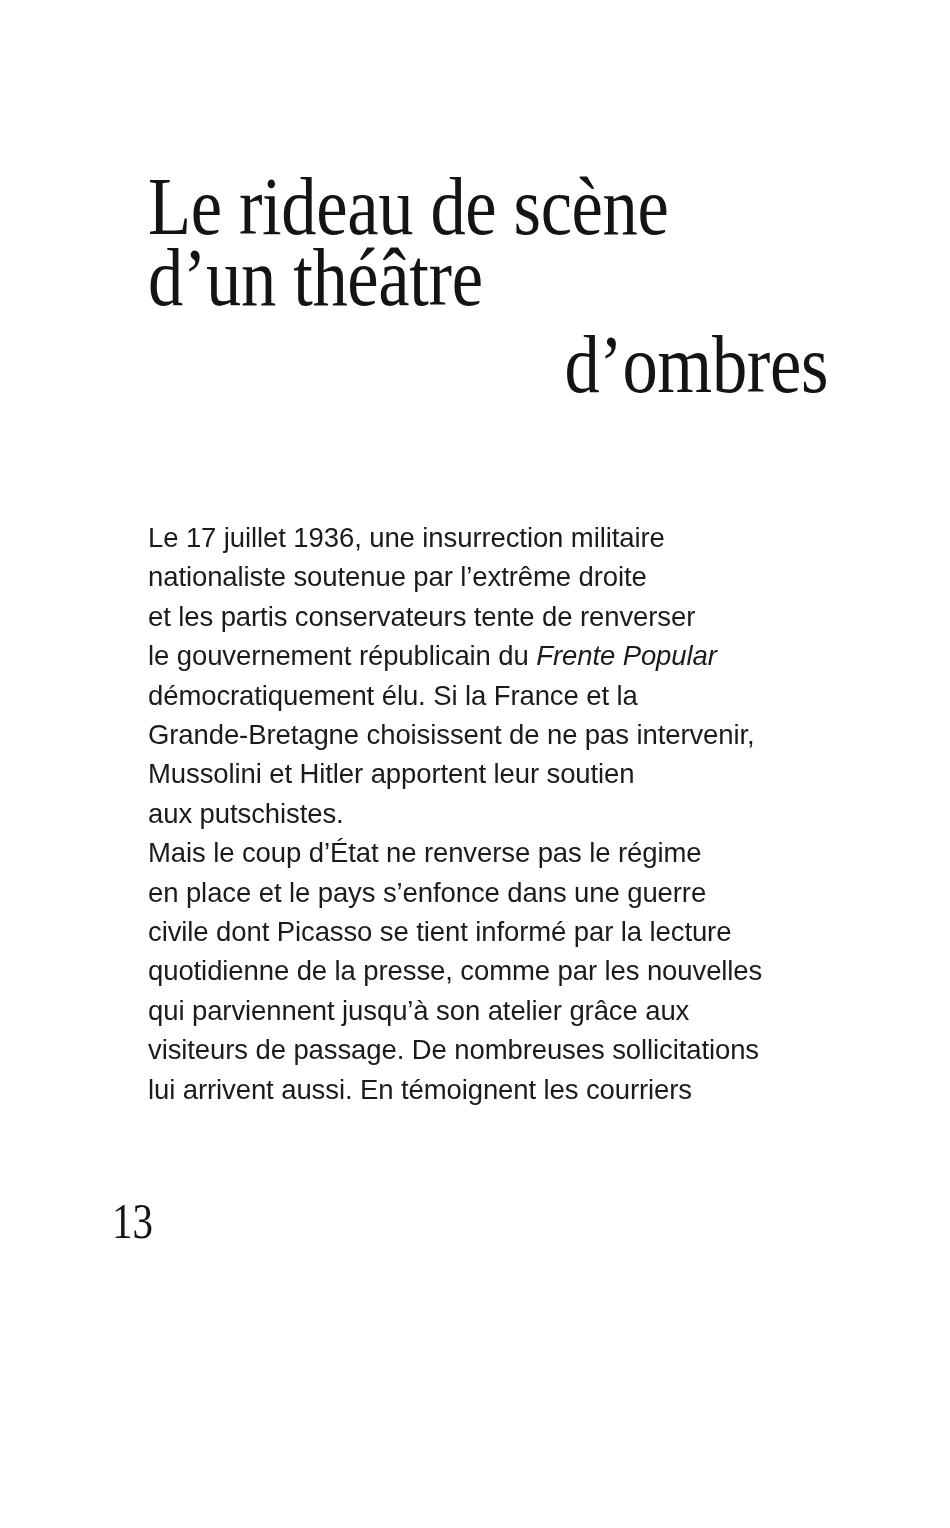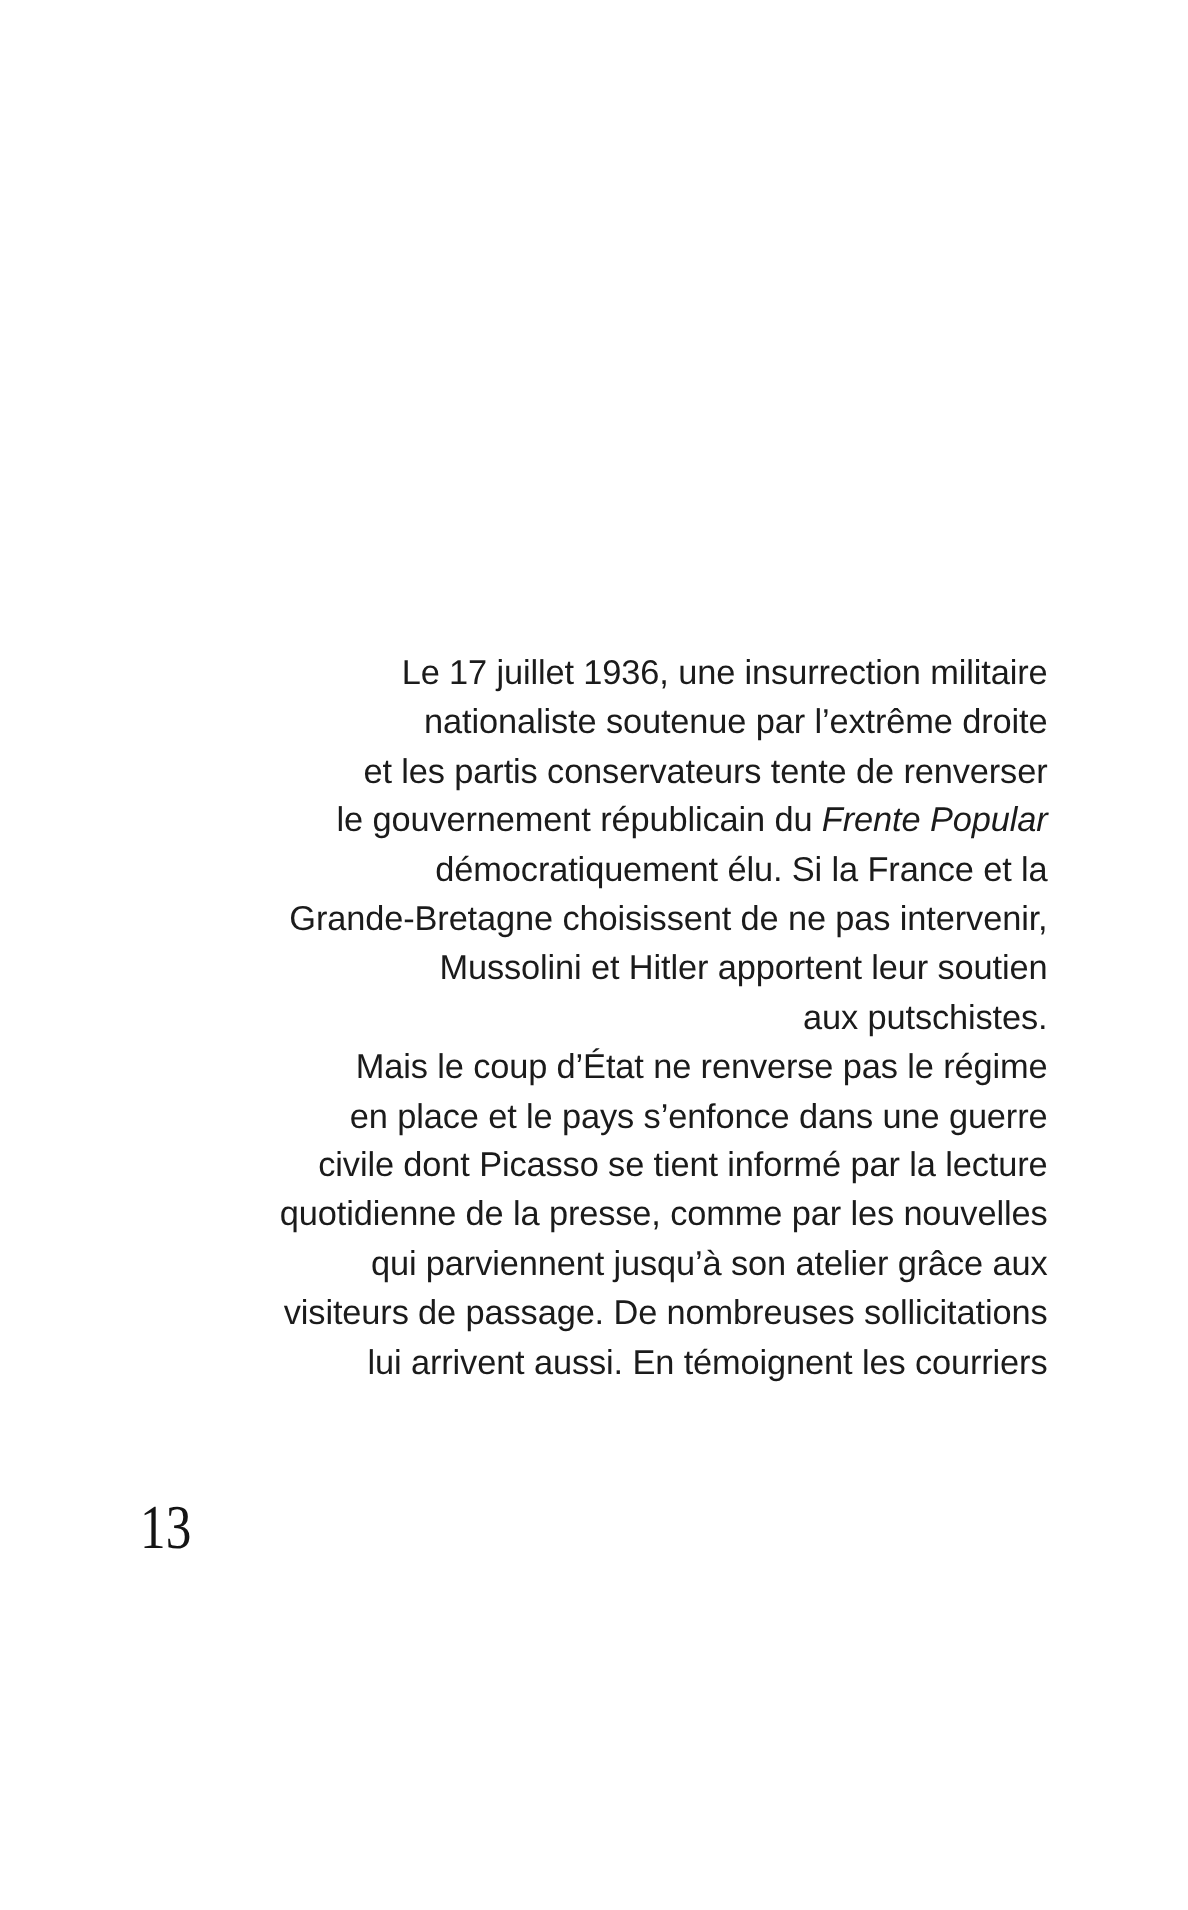--- a/index.html
+++ b/index.html
@@ -61,21 +61,21 @@
   }
   .body-par {
     font-family: "Liberation Sans", "DejaVu Sans", sans-serif;
     font-size: 27.5px;
     line-height: 39.4px;
     font-weight: 400;
     color: #1b1b1b;
     letter-spacing: -0.1px;
     margin: 0;
     padding: 0;
-    text-align: right;
+    text-align: left;
     white-space: pre-line;
   }
   .body-par em,
   .body-par .italic {
     font-style: italic;
     margin-top: 24px;
   }
 
   
   .folio {
@@ -89,20 +89,25 @@
     color: #141414;
     transform: scaleX(0.82);
     transform-origin: left center;
   }
 </style>
 </head>
 <body>
 
 <div class="page">
 
+  <div class="title-block">
+    <div class="title-line line-1">Le rideau de scène</div>
+    <div class="title-line line-2">d’un théâtre</div>
+    <div class="title-line line-3">d’ombres</div>
+  </div>
 
   <div class="body-block">
     <p class="body-par"><span>Le 17 juillet 1936, une insurrection militaire
 nationaliste soutenue par l’extrême droite
 et les partis conservateurs tente de renverser
 le gouvernement républicain du </span><em class="italic">Frente Popular</em><span>
 démocratiquement élu. Si la France et la
 Grande-Bretagne choisissent de ne pas intervenir,
 Mussolini et Hitler apportent leur soutien
 aux putschistes.</span></p>

